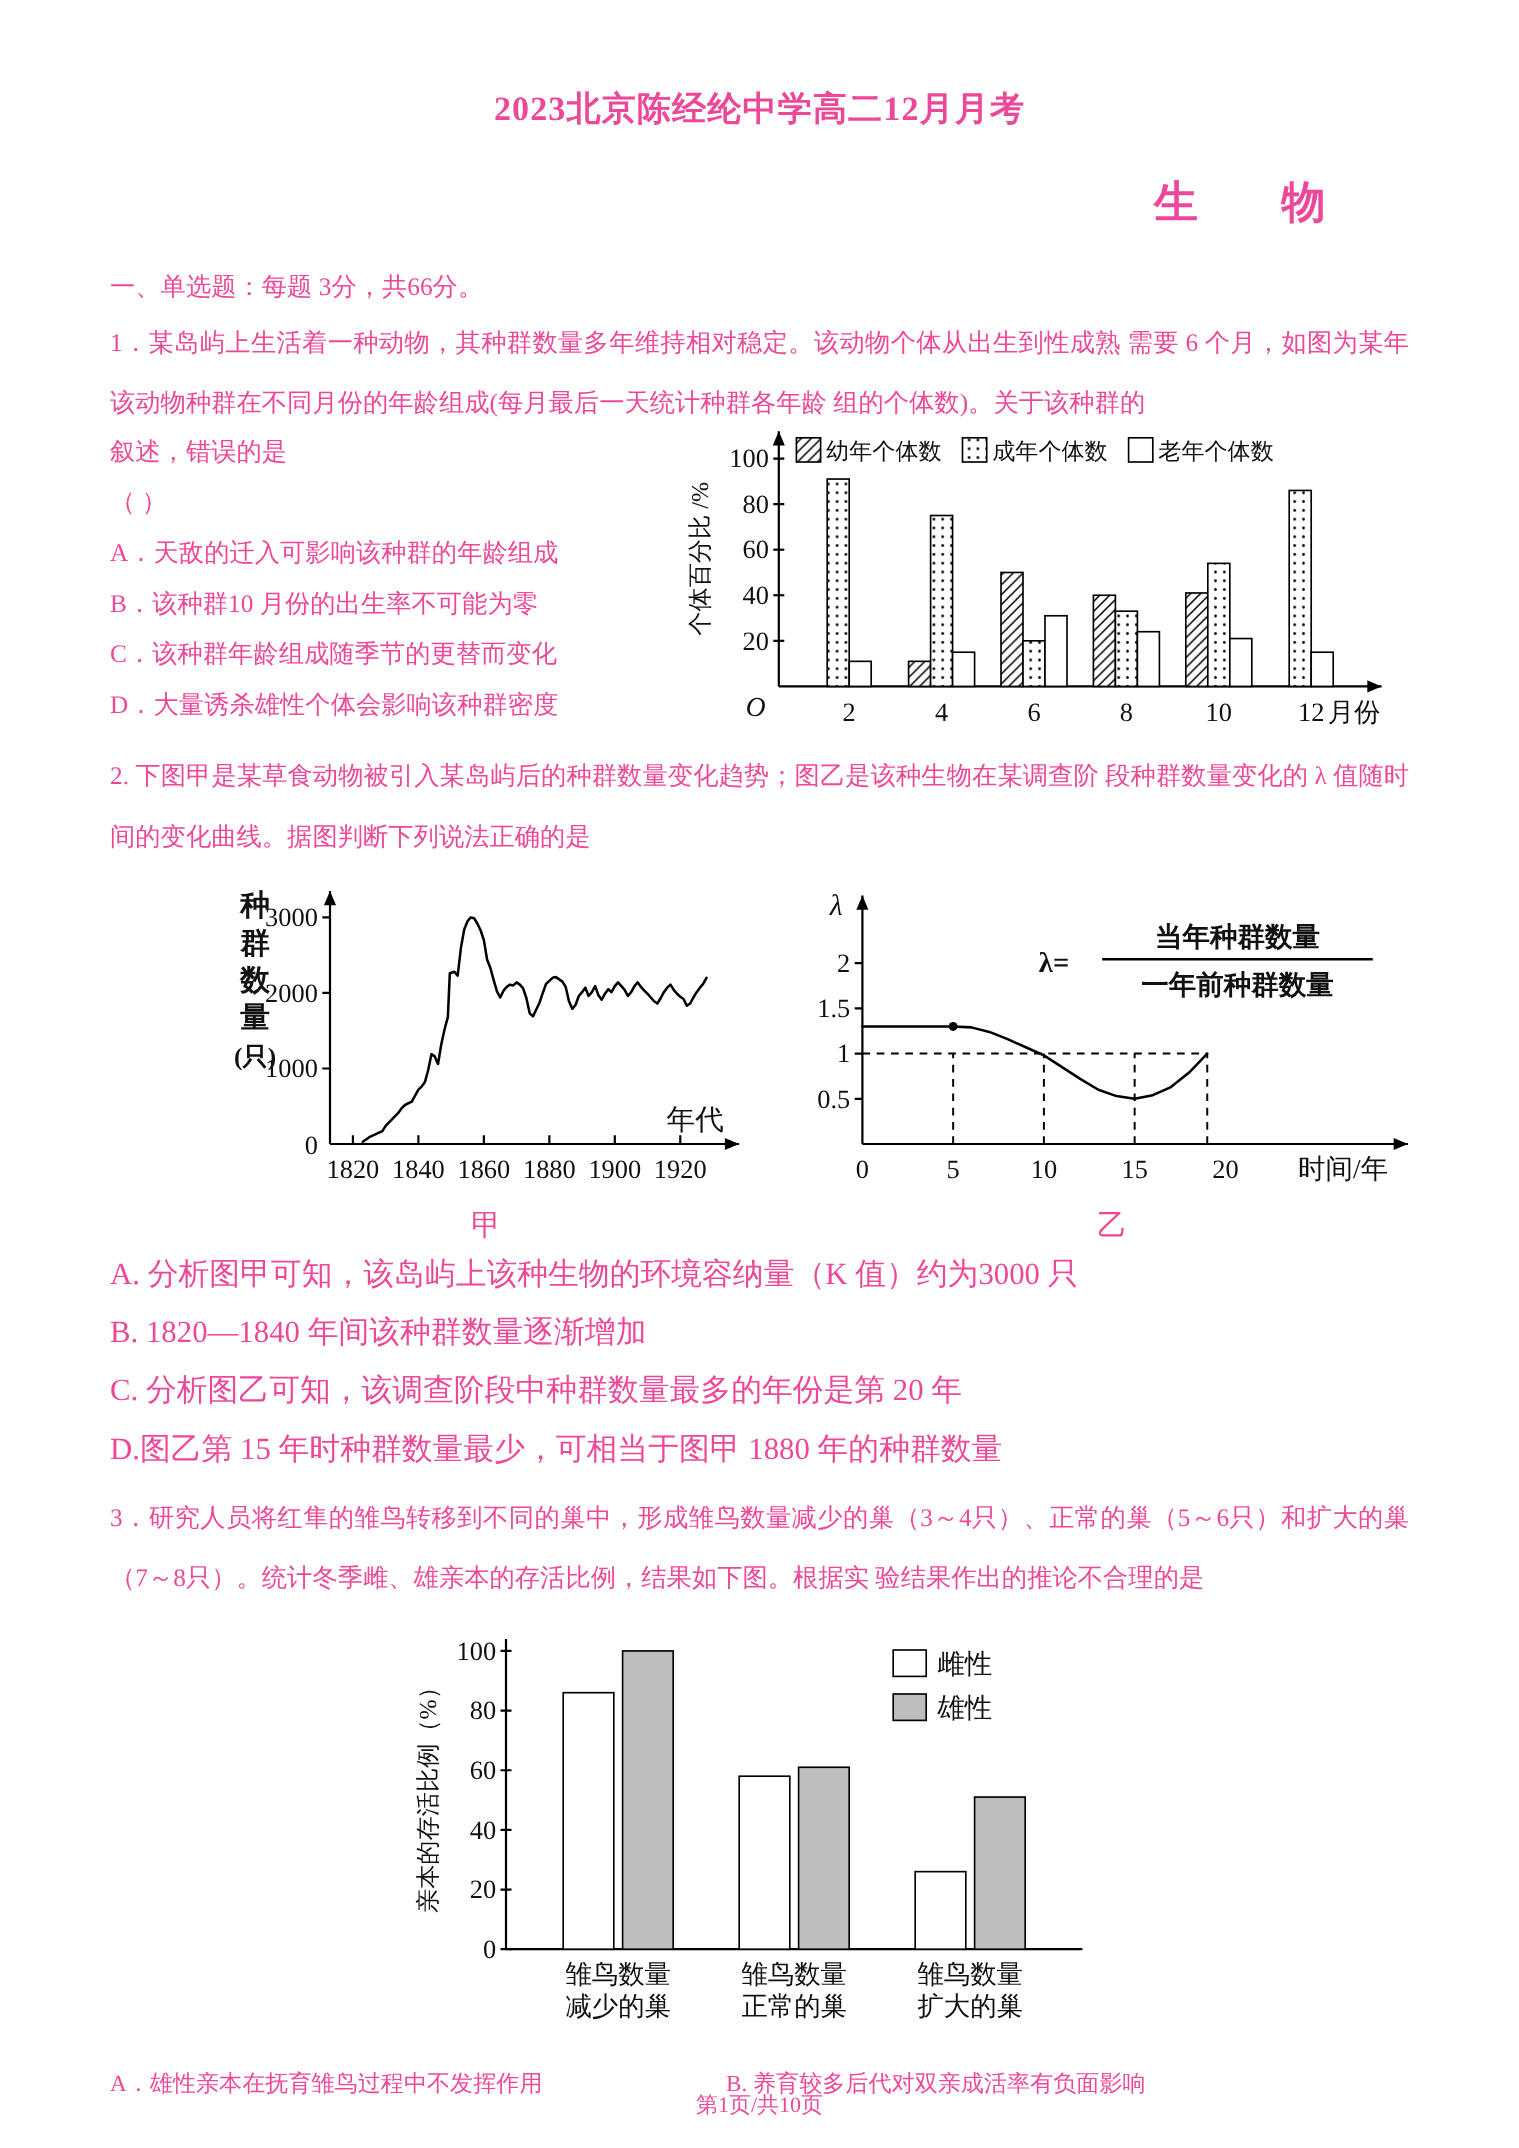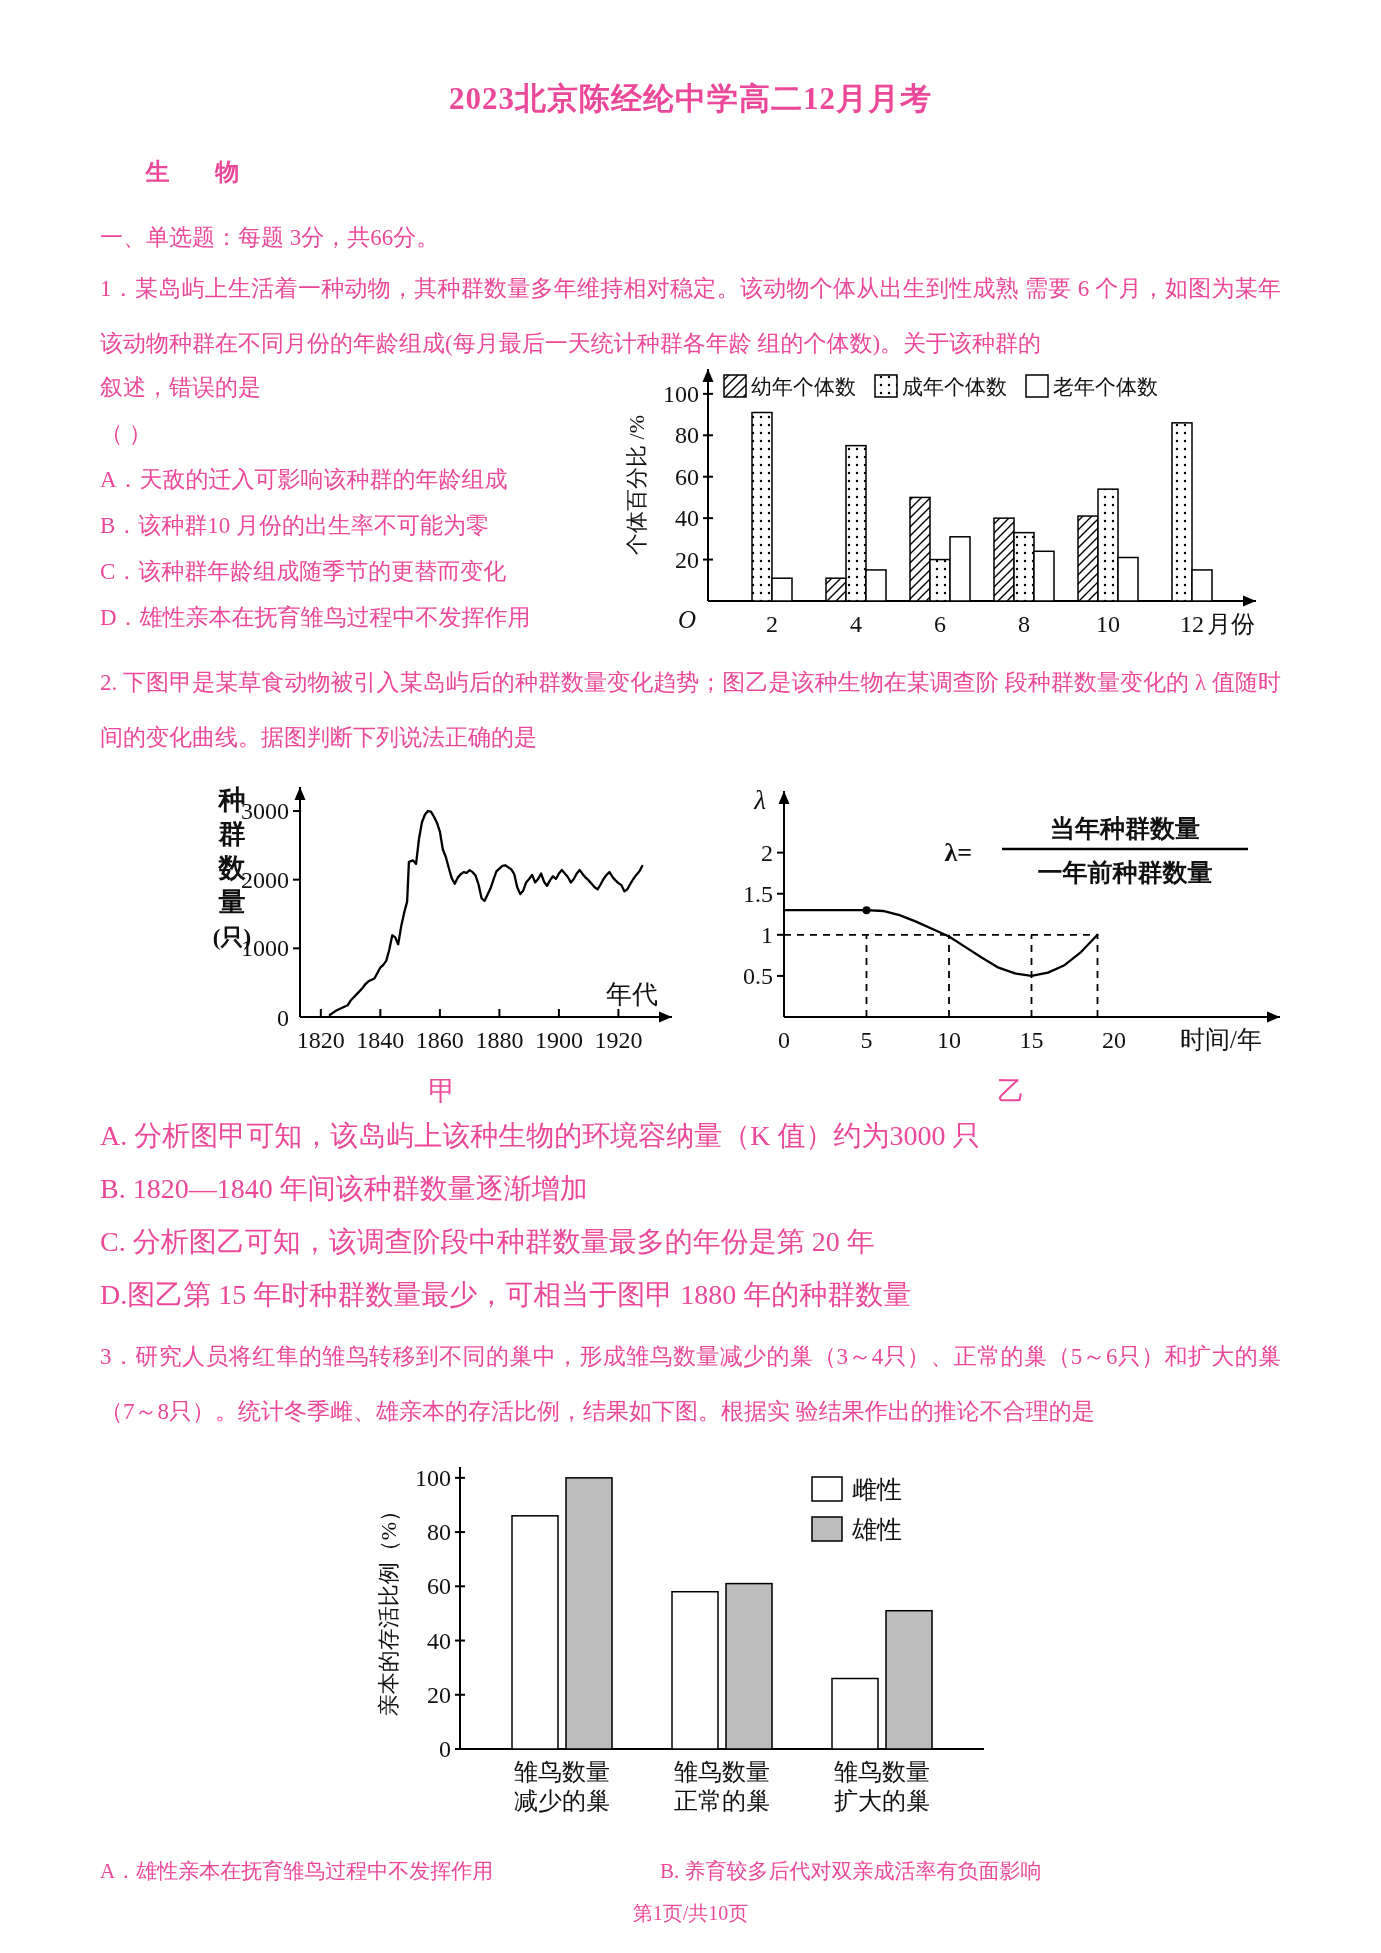--- a/index.html
+++ b/index.html
@@ -3,21 +3,21 @@
 <meta charset="utf-8">
 <style>
   html,body{margin:0;padding:0;background:#fff;}
   .page{
     width:1381px;height:1953px;position:relative;overflow:hidden;
     background:#fff;color:#ec4899;
     font-family:"Liberation Serif","DejaVu Serif",serif;
     box-sizing:border-box;padding:78px 100px 0 100px;
   }
   .page-title{font-size:31px;font-weight:bold;text-align:center;margin:0;letter-spacing:1px;}
-  .subject-title{font-size:24px;font-weight:bold;text-align:left;margin:36px 0 0 0;
+  .subject-title{font-size:40px;font-weight:bold;text-align:right;margin:36px 0 0 0;
     letter-spacing:1.9em;text-indent:1.9em;}
   .section-header{font-size:23px;margin:34px 0 0 0;}
   .qtext{font-size:23px;line-height:55px;margin:8px 0 0 0;text-align:justify;}
   .q1-body{display:flex;align-items:flex-start;justify-content:space-between;}
   .q1-left{width:505px;flex:0 0 auto;}
   .q1-left p{font-size:23px;line-height:33px;margin:0 0 13px 0;}
   .chart-host{position:relative;}
   #chart-q1{width:668px;height:282px;margin-left:auto;margin-top:-6px;}
   .charts-row{display:flex;margin:12px 0 0 92px;gap:28px;}
   .chart-block{display:flex;flex-direction:column;}
@@ -43,21 +43,21 @@
 
   <div>
     <p class="qtext">1．某岛屿上生活着一种动物，其种群数量多年维持相对稳定。该动物个体从出生到性成熟 需要 6 个月，如图为某年该动物种群在不同月份的年龄组成(每月最后一天统计种群各年龄 组的个体数)。关于该种群的</p>
     <div class="q1-body">
       <div class="q1-left">
         <p>叙述，错误的是</p>
         <p>（  ）</p>
         <p>A．天敌的迁入可影响该种群的年龄组成</p>
         <p>B．该种群10 月份的出生率不可能为零</p>
         <p>C．该种群年龄组成随季节的更替而变化</p>
-        <p>D．雄性亲本在抚育雏鸟过程中不发挥作用</p>
+        <p>D．大量诱杀雄性个体会影响该种群密度</p>
       </div>
       <div id="chart-q1" class="chart-host">
           <svg width="668" height="282">
             <defs>
               <pattern id="q1-age-hatch" width="9" height="9" patternUnits="userSpaceOnUse">
                 <rect width="9" height="9" fill="#fff"></rect>
                 <path d="M0,9 L9,0 M-2.5,2.5 L2.5,-2.5 M6.5,11.5 L11.5,6.5" stroke="#000" stroke-width="1.4"></path>
               </pattern>
               <pattern id="q1-age-dots" width="8" height="8" patternUnits="userSpaceOnUse">
                 <rect width="8" height="8" fill="#fff"></rect>

